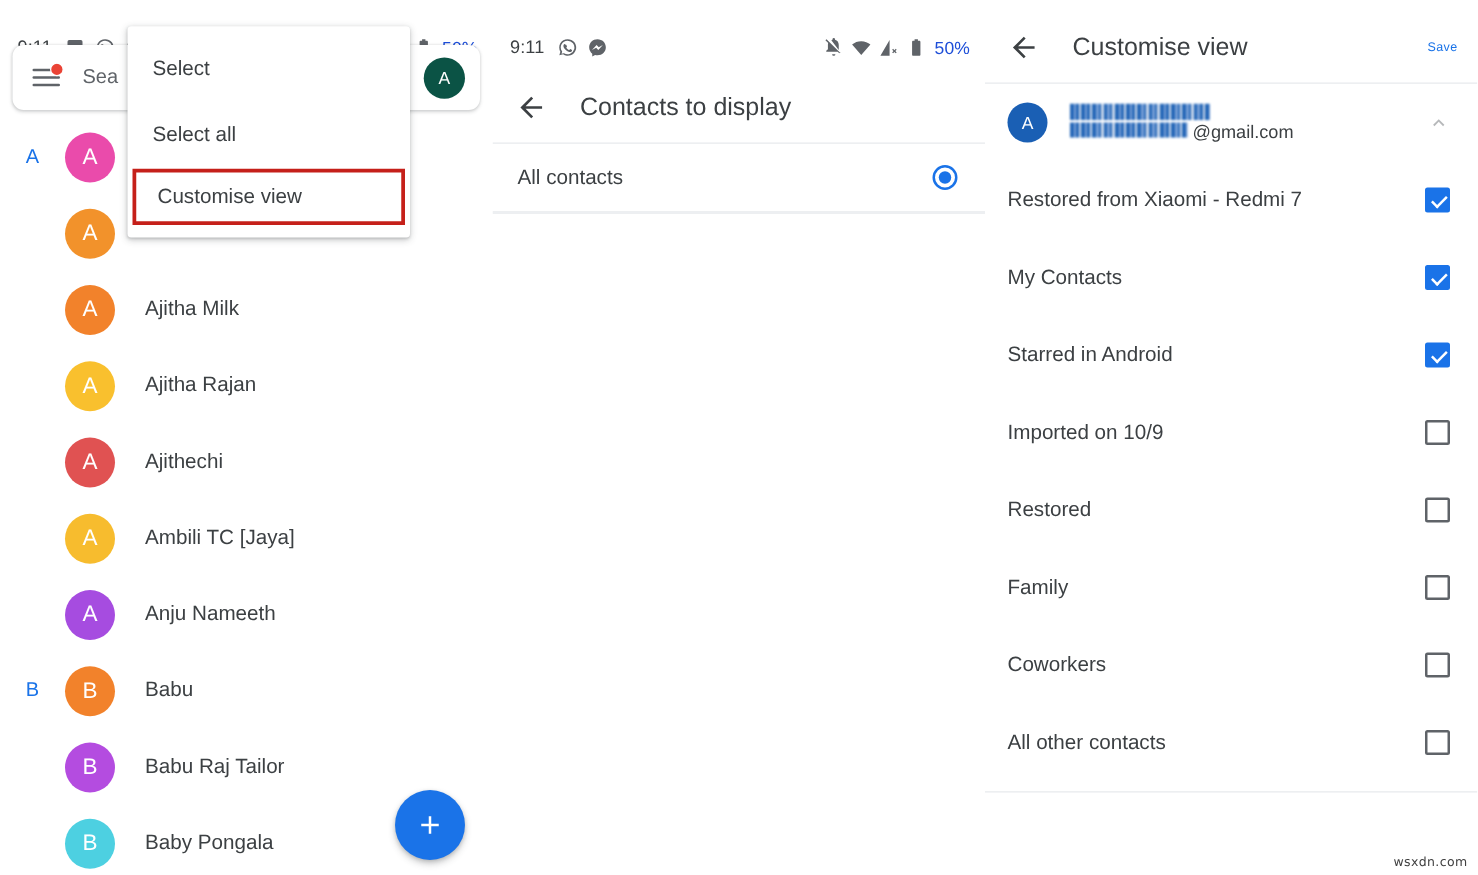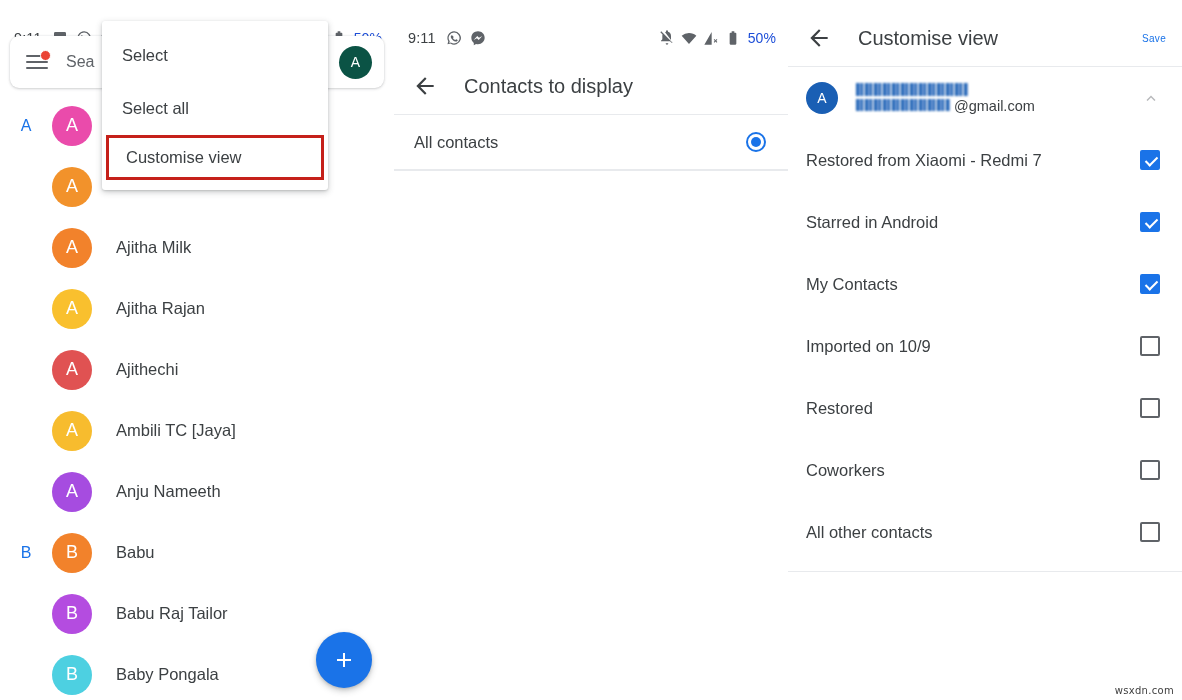--- a/index.html
+++ b/index.html
@@ -380,36 +380,40 @@
       <svg class="chev" viewBox="0 0 24 24">
           <path fill="#5f6368" d="m12 8.5 6 6-1.4 1.4-4.6-4.6-4.6 4.6L6 14.5l6-6z"></path>
         </svg>
     </div>
 
     <div class="check-row">
       <span class="check-label">Restored from Xiaomi - Redmi 7</span>
       <span class="checkbox on"></span>
     </div>
     <div class="check-row">
+      <span class="check-label">My Contacts</span>
+      <span class="checkbox on"></span>
+    </div>
+    <div class="check-row">
       <span class="check-label">Starred in Android</span>
       <span class="checkbox on"></span>
     </div>
     <div class="check-row">
-      <span class="check-label">My Contacts</span>
-      <span class="checkbox on"></span>
-    </div>
-    <div class="check-row">
       <span class="check-label">Imported on 10/9</span>
       <span class="checkbox"></span>
     </div>
     <div class="check-row">
       <span class="check-label">Restored</span>
       <span class="checkbox"></span>
     </div>
     <div class="check-row">
+      <span class="check-label">Family</span>
+      <span class="checkbox"></span>
+    </div>
+    <div class="check-row">
       <span class="check-label">Coworkers</span>
       <span class="checkbox"></span>
     </div>
     <div class="check-row">
       <span class="check-label">All other contacts</span>
       <span class="checkbox"></span>
     </div>
     <div class="right-bottom-divider"></div>
 
     <span class="watermark">wsxdn.com</span>

